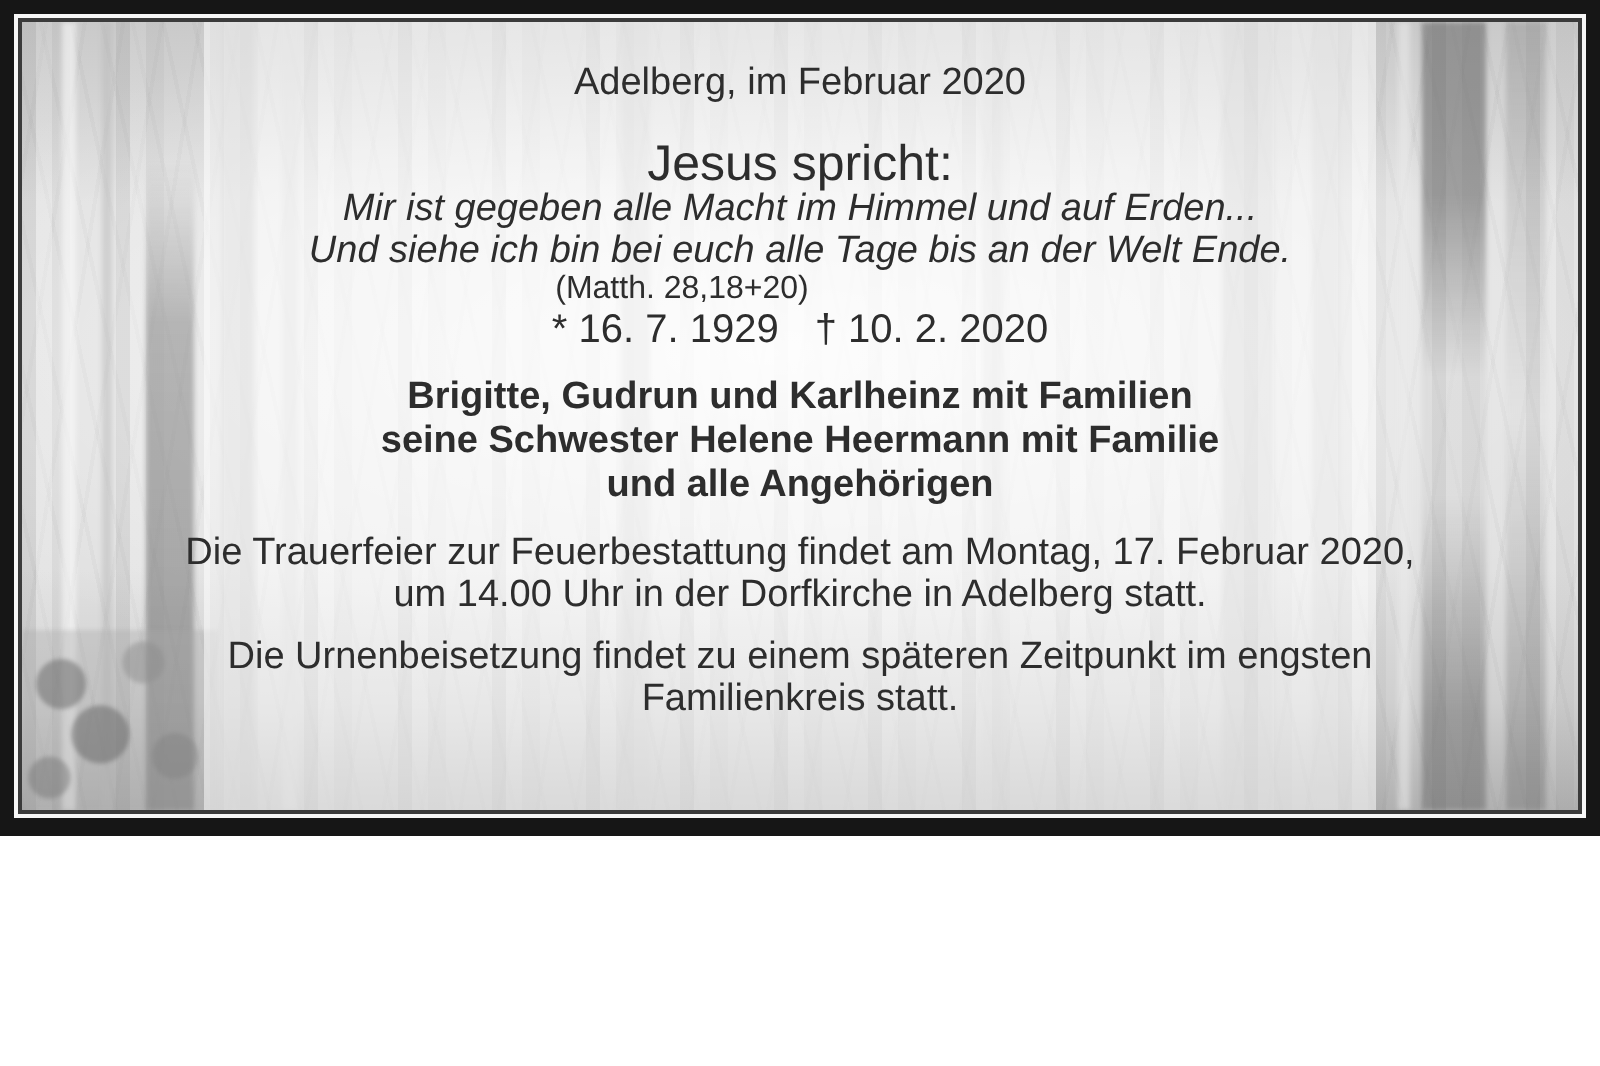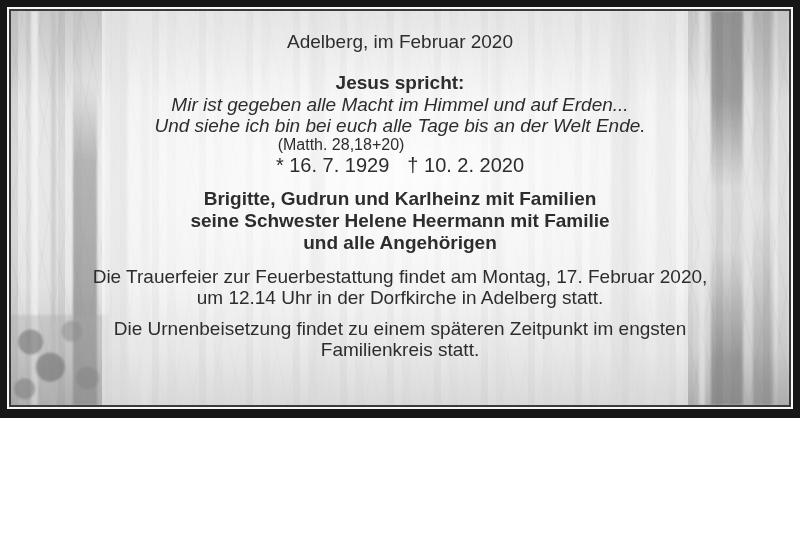--- a/index.html
+++ b/index.html
@@ -75,21 +75,21 @@
     background:rgba(255,255,255,.52);
   }
   
   .content{
     position:absolute;inset:0;
     text-align:center;
     color:#2d2d2d;
   }
   .dateline{margin-top:20px;font-size:19px;line-height:22px;}
   .scripture{margin-top:18px;}
-  .scripture-intro{font-weight:bold;font-size:19px;line-height:23px;}
+  .scripture-intro{font-weight:normal;font-size:25px;line-height:23px;}
   .scripture-line{font-style:italic;font-size:19px;line-height:21px;}
   .scripture-ref{font-size:16px;line-height:18px;padding-right:118px;}
   .name{
     margin-top:16px;
     font-family:"DejaVu Serif", serif;
     font-style:italic;
     font-size:50px;line-height:58px;
     letter-spacing:1px;
     color:#1f1f1f;
   }
@@ -141,21 +141,21 @@
 
 
         <div class="mourners">
           <div>Brigitte, Gudrun und Karlheinz mit Familien</div>
           <div>seine Schwester Helene Heermann mit Familie</div>
           <div>und alle Angehörigen</div>
         </div>
 
         <div class="funeral">
           <div>Die Trauerfeier zur Feuerbestattung findet am Montag,  17. Februar 2020,</div>
-          <div>um 12.14 Uhr in der Dorfkirche in Adelberg statt.</div>
+          <div>um 14.00 Uhr in der Dorfkirche in Adelberg statt.</div>
         </div>
 
         <div class="urn">
           <div>Die Urnenbeisetzung findet zu einem späteren Zeitpunkt im engsten</div>
           <div>Familienkreis statt.</div>
         </div>
 
       </div>
     </div>
   </div>

